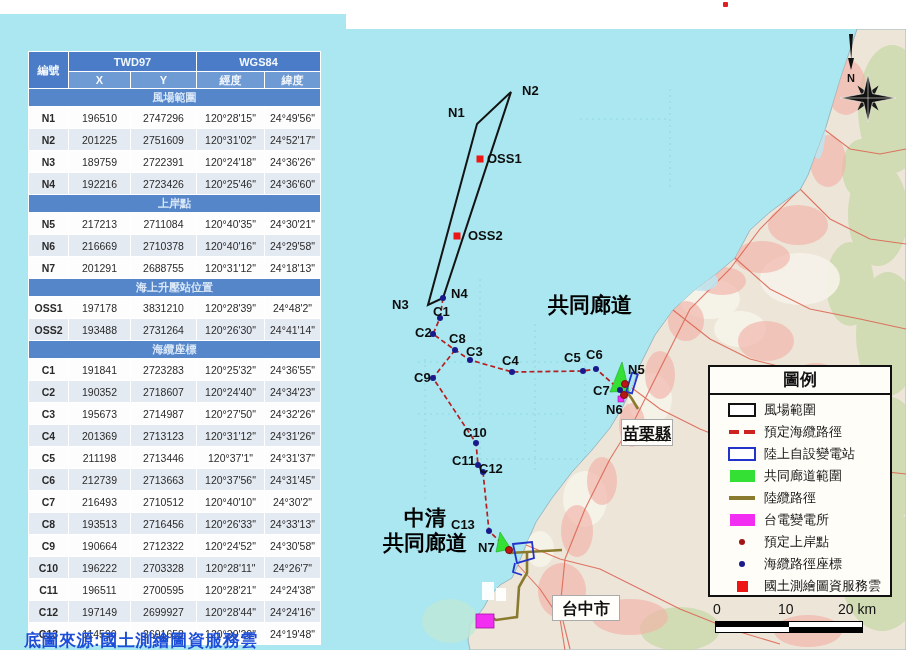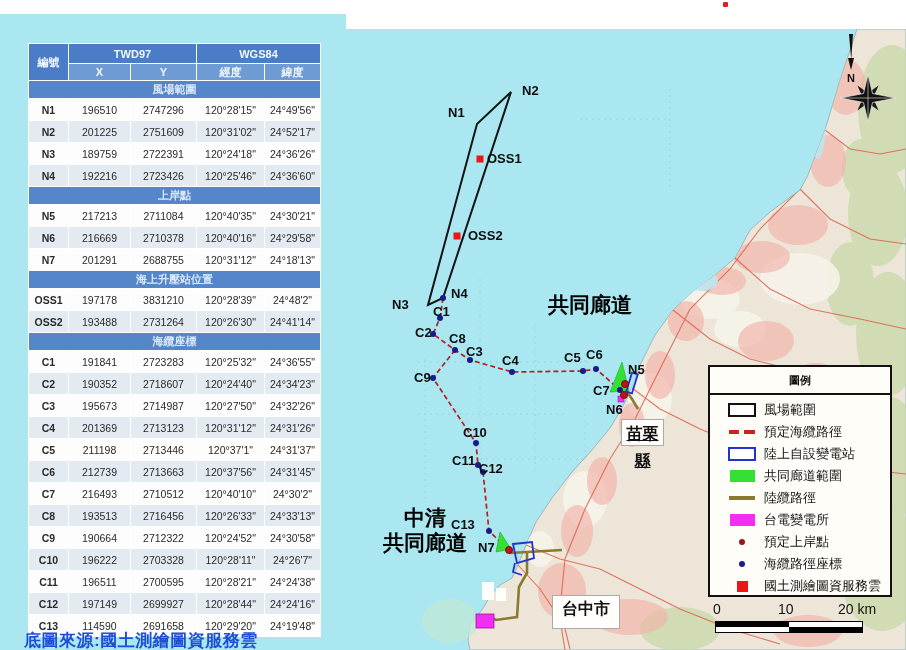--- a/index.html
+++ b/index.html
@@ -5,35 +5,35 @@
   html,body{margin:0;padding:0;background:#ffffff;}
   #stage{position:relative;width:906px;height:650px;overflow:hidden;
          font-family:"Liberation Sans",sans-serif;background:#ffffff;}
   
   .left-sea{position:absolute;left:0;top:14px;width:346px;height:636px;background:#aae7f0;}
   #map{position:absolute;left:330px;top:29px;width:576px;height:621px;background:#aae7f0;}
   #map svg{position:absolute;left:0;top:0;}
   
   .top-red-dot{position:absolute;left:723px;top:2px;width:5px;height:5px;background:#e02020;border-radius:1px;}
   
-  #coord-table{position:absolute;left:28px;top:43px;border-collapse:collapse;table-layout:fixed;
+  #coord-table{position:absolute;left:28px;top:51px;border-collapse:collapse;table-layout:fixed;
                font-size:10.5px;color:#2a2a2a;background:#fdba74;}
   #coord-table td,#coord-table th{border:1px solid #ffffff;text-align:center;padding:0;overflow:hidden;white-space:nowrap;}
   #coord-table th{background:#4a7cc7;color:#f2f7fd;font-weight:bold;height:19px;font-size:11px;}
   #coord-table .subhead th{background:#6f9bd4;height:16px;}
   #coord-table td.section{background:#5586ca;color:#dbe8f8;font-weight:bold;height:17px;font-size:11px;}
   #coord-table tr.data td{height:21px;background:#fdfdfd;}
   #coord-table tr.data.alt td{background:#e4eaf2;}
   #coord-table td.rowid{font-weight:bold;}
   .col-id{width:40px}.col-x{width:62px}.col-y{width:66px}.col-lon{width:68px}.col-lat{width:56px}
   .table-footer{position:absolute;left:24px;top:629px;font-size:17px;font-weight:bold;color:#1d4ed8;letter-spacing:.5px;}
   
   #legend{position:absolute;left:708px;top:365px;width:184px;height:232px;background:#fffdf8;
           border:2px solid #111;box-sizing:border-box;font-family:"Liberation Serif",serif;}
-  #legend .legend-title{border-bottom:2px solid #111;text-align:center;font-size:11px;font-weight:bold;
+  #legend .legend-title{border-bottom:2px solid #111;text-align:center;font-size:17px;font-weight:bold;
           color:#111;height:26px;line-height:26px;}
   #legend .rows{padding:4px 0 0 10px;}
   #legend .lrow{display:flex;align-items:center;height:22px;}
   #legend .symcell{width:44px;display:flex;justify-content:center;align-items:center;}
   #legend .llabel{font-size:13px;color:#111;}
   .sym-windfarm{width:24px;height:10px;background:#fff;border:2.5px solid #111;}
   .sym-seacable{width:26px;height:4px;background:linear-gradient(90deg,#c22 0 10px,transparent 10px 15px,#c22 15px 26px);}
   .sym-substation-outline{width:24px;height:10px;background:#fff;border:2.5px solid #2233cc;}
   .sym-landcable{width:26px;height:3.5px;background:#8a7a2e;}
   .sym-corridor{width:25px;height:12px;background:#35e035;}
@@ -243,22 +243,22 @@
       </div>
 
     <div class="corridor-label" style="left:190px;top:263px;width:140px;">
         <div>共同廊道</div>
       </div>
     <div class="corridor-label" style="left:25px;top:476px;width:140px;">
         <div>中清</div>
         <div>共同廊道</div>
       </div>
 
-    <div class="city-box" style="left:291px;top:390px;width:43px;height:27px;line-height:27px;text-decoration:underline;">苗栗縣</div>
-    <div class="city-box" style="left:222px;top:566px;width:68px;height:34px;line-height:26px;">台中市</div>
+    <div class="city-box" style="left:291px;top:390px;width:52px;height:27px;line-height:27px;text-decoration:underline;">苗栗縣</div>
+    <div class="city-box" style="left:222px;top:566px;width:68px;height:26px;line-height:26px;">台中市</div>
   </div>
 
   <table id="coord-table">
     <colgroup>
       <col class="col-id">
         <col class="col-x">
         <col class="col-y">
         <col class="col-lon">
         <col class="col-lat">
     </colgroup>

